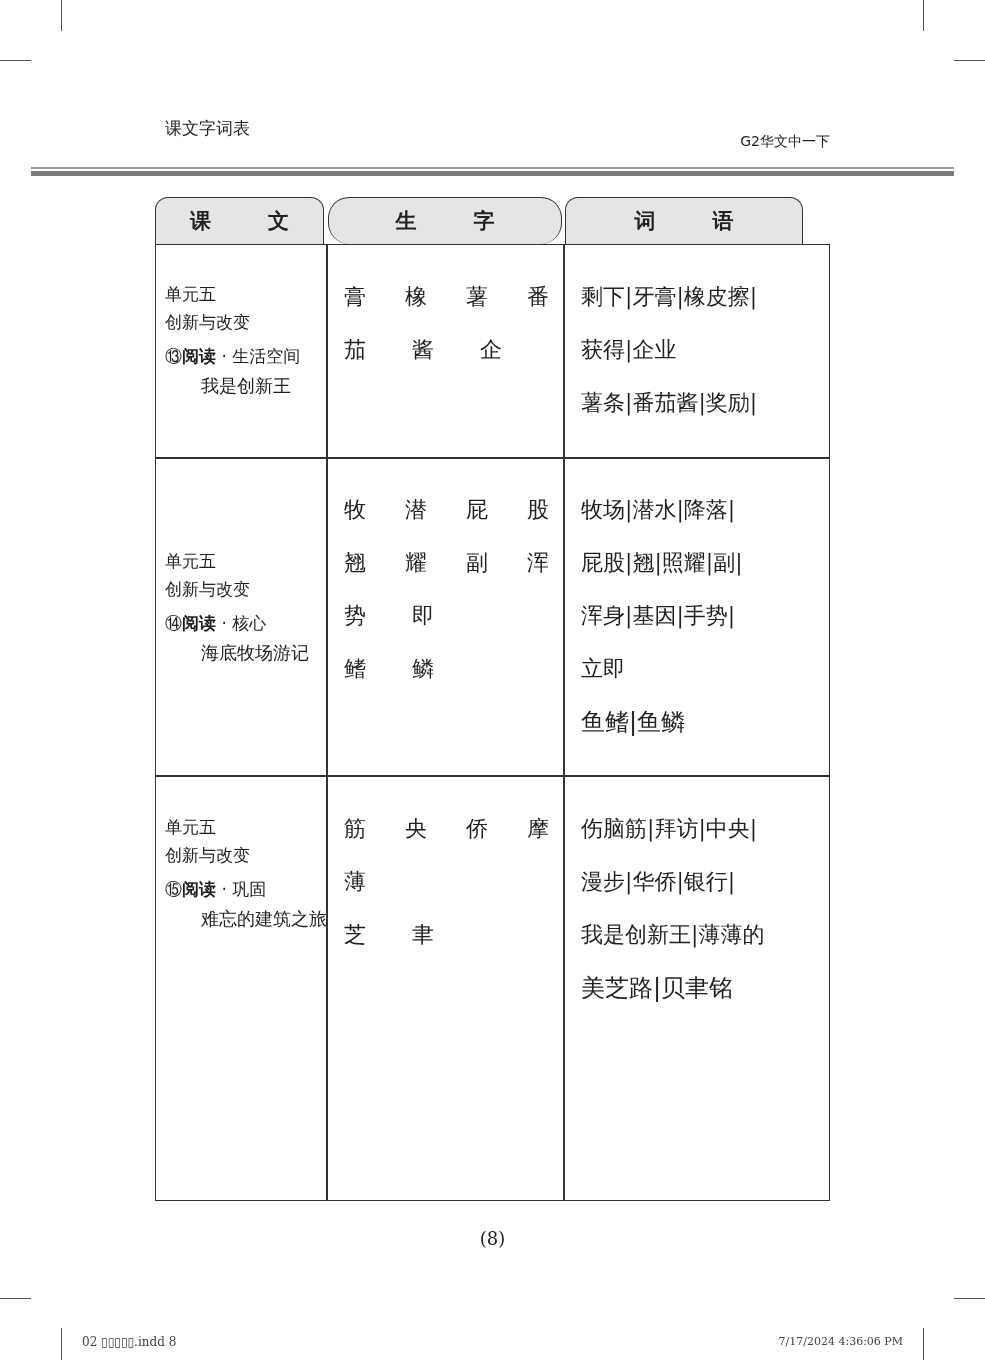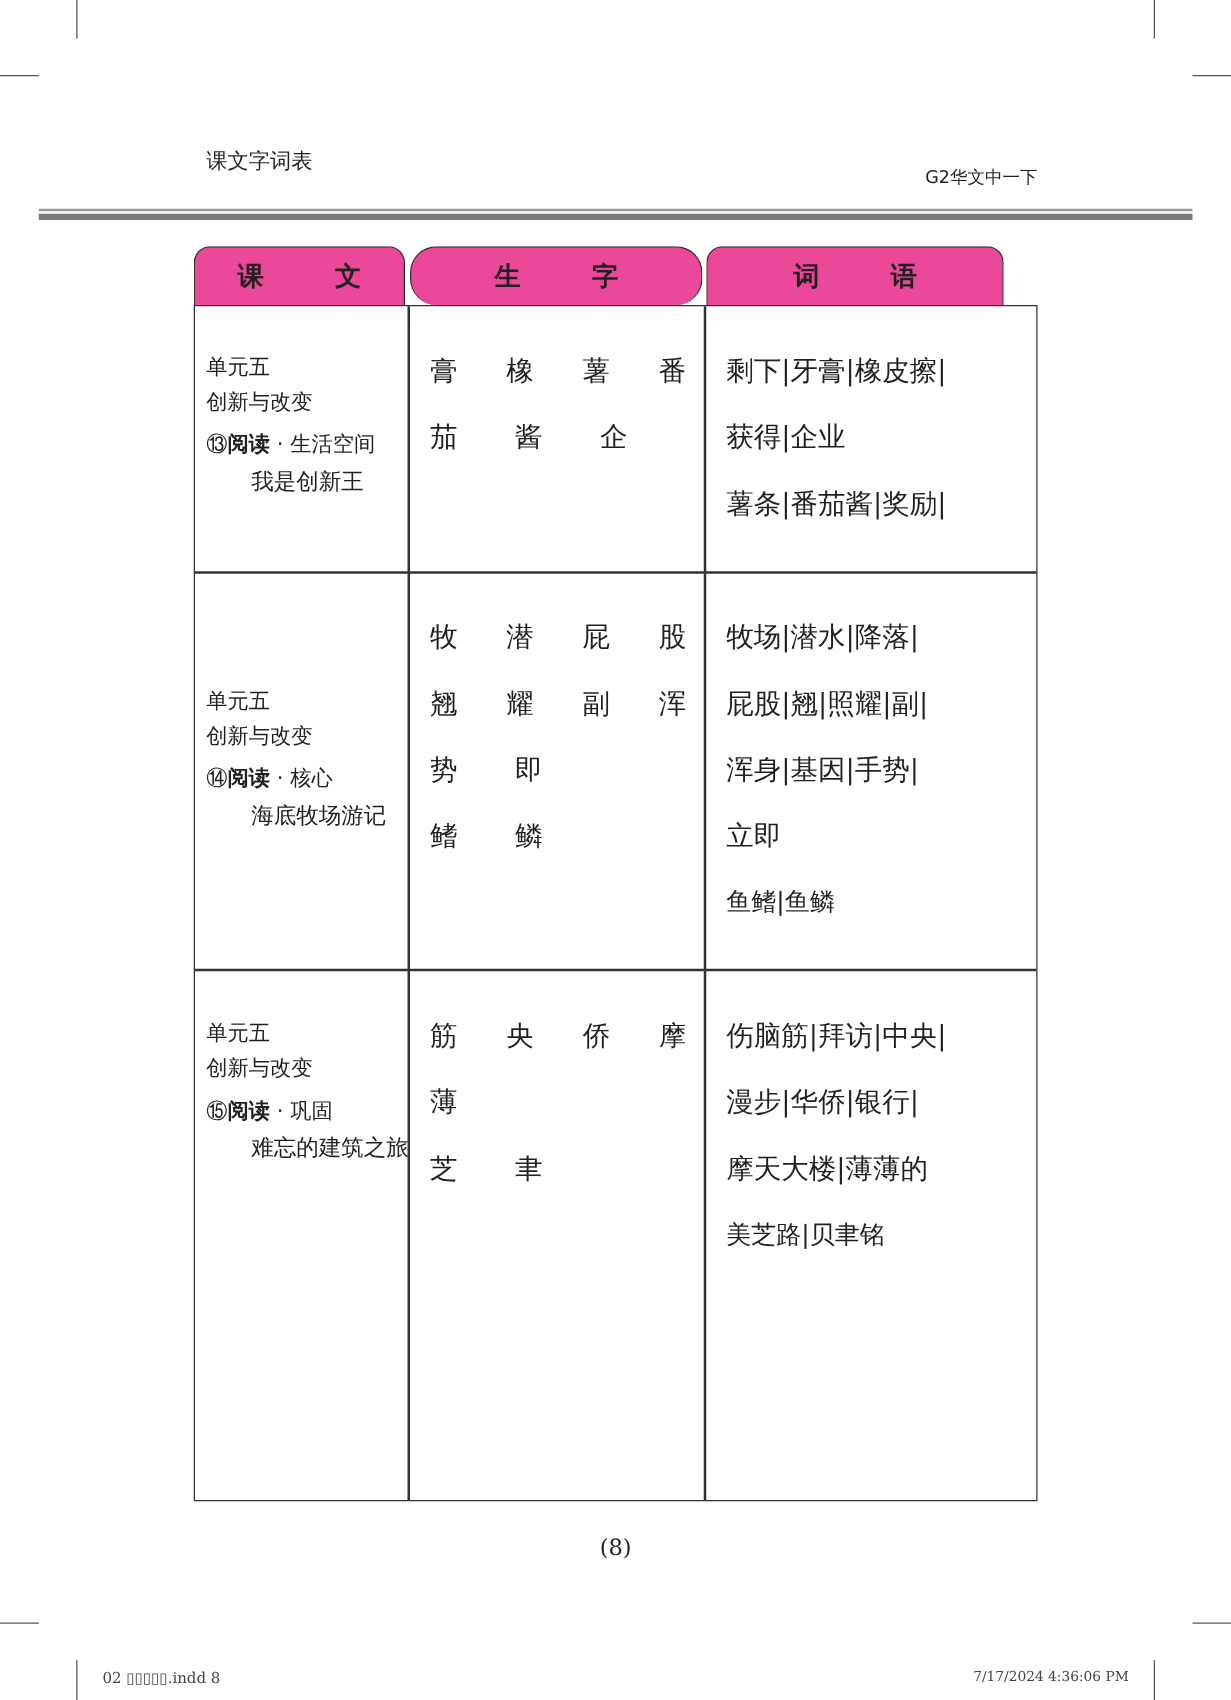--- a/index.html
+++ b/index.html
@@ -4,21 +4,21 @@
 <style>
   html, body { margin:0; padding:0; background:#fff; }
   body { width:985px; height:1360px; position:relative; overflow:hidden;
          font-family:"DejaVu Sans","Liberation Sans",sans-serif; color:#231f20; }
   .crop { position:absolute; background:#555; }
   .header-left { position:absolute; left:155px; top:117px; font-size:17px;margin-left:10px; }
   .header-right { position:absolute; right:155px; top:133px; font-size:14px; }
   .rule-thin { position:absolute; left:31px; width:923px; top:167px; height:2px; background:#9a9a9a; }
   .rule-thick { position:absolute; left:31px; width:923px; top:171px; height:5px; background:#7a7a7a; }
 
-  .tab { position:absolute; top:197px; height:47px; background:#ec4899;
+  .tab { position:absolute; top:197px; height:47px; background:#e5e5e5;
          border:1.5px solid #333; border-bottom:none; border-radius:13px 13px 0 0;
          box-sizing:border-box; display:flex; align-items:center; justify-content:center;
          font-size:21px; font-weight:bold; letter-spacing:18px; }
   .tab span { margin-right:-18px; }
 
   .grid { position:absolute; left:155px; top:244px; width:675px; height:957px;
           border:1.5px solid #333; box-sizing:border-box; }
   .vline { position:absolute; top:0; bottom:0; width:1.5px; background:#333; }
   .hline { position:absolute; left:0; right:0; height:1.5px; background:#333; }
 
@@ -31,21 +31,21 @@
   .chars { position:absolute; left:344px; width:205px;
            font-family:"DejaVu Serif","Liberation Serif",serif; font-size:22px; }
   .char-row { display:flex; justify-content:space-between; height:53px; align-items:center; }
   .char-row.partial { justify-content:flex-start; }
   .char-row.partial span { width:68px; }
   .char-row span { display:inline-block; }
 
   .words { position:absolute; left:581px; font-family:"DejaVu Serif","Liberation Serif",serif;
            font-size:22px; }
   .word-row { height:53px; display:flex; align-items:center; white-space:nowrap; }
-  .word-row.sans { font-family:"DejaVu Sans","Liberation Sans",sans-serif; font-size:20px; }
+  .word-row.sans { font-family:"DejaVu Sans","Liberation Sans",sans-serif; font-size:24px; }
 
   .page-num { position:absolute; left:0; right:0; top:1228px; text-align:center;
               font-family:"DejaVu Serif","Liberation Serif",serif; font-size:18px; }
   .footer-left { position:absolute; left:82px; top:1335px; font-size:12px;
                  font-family:"DejaVu Serif","Liberation Serif",serif; color:#444; }
   .footer-right { position:absolute; right:82px; top:1335px; font-size:11px;
                   font-family:"DejaVu Serif","Liberation Serif",serif; color:#444; }
 </style>
 </head>
 <body>
@@ -159,19 +159,19 @@
       <span>薄</span>
     </div>
   <div class="char-row partial">
       <span>芝</span>
       <span>聿</span>
     </div>
 </div>
 <div class="words" style="top:802px;">
   <div class="word-row">伤脑筋|拜访|中央|</div>
   <div class="word-row">漫步|华侨|银行|</div>
-  <div class="word-row">摩天大楼|薄薄的</div>
+  <div class="word-row">我是创新王|薄薄的</div>
   <div class="word-row sans">美芝路|贝聿铭</div>
 </div>
 
 <div class="page-num">(8)</div>
 <div class="footer-left">02 ▯▯▯▯▯.indd   8</div>
 <div class="footer-right">7/17/2024   4:36:06 PM</div>
 
 </body></html>

